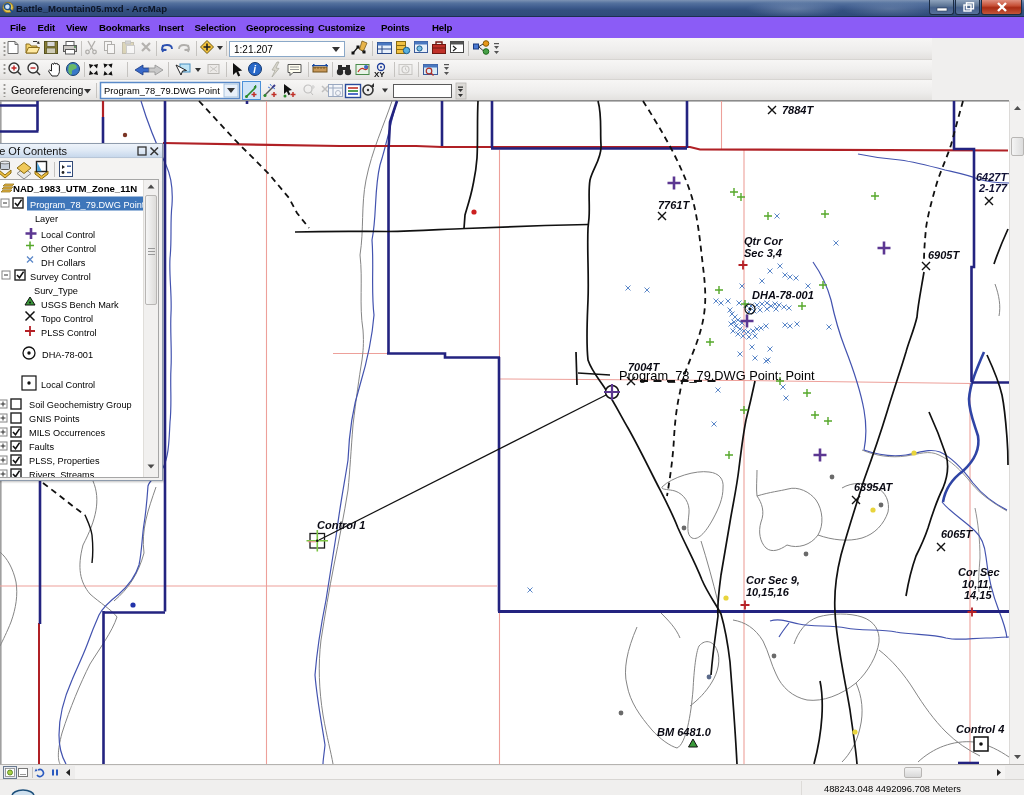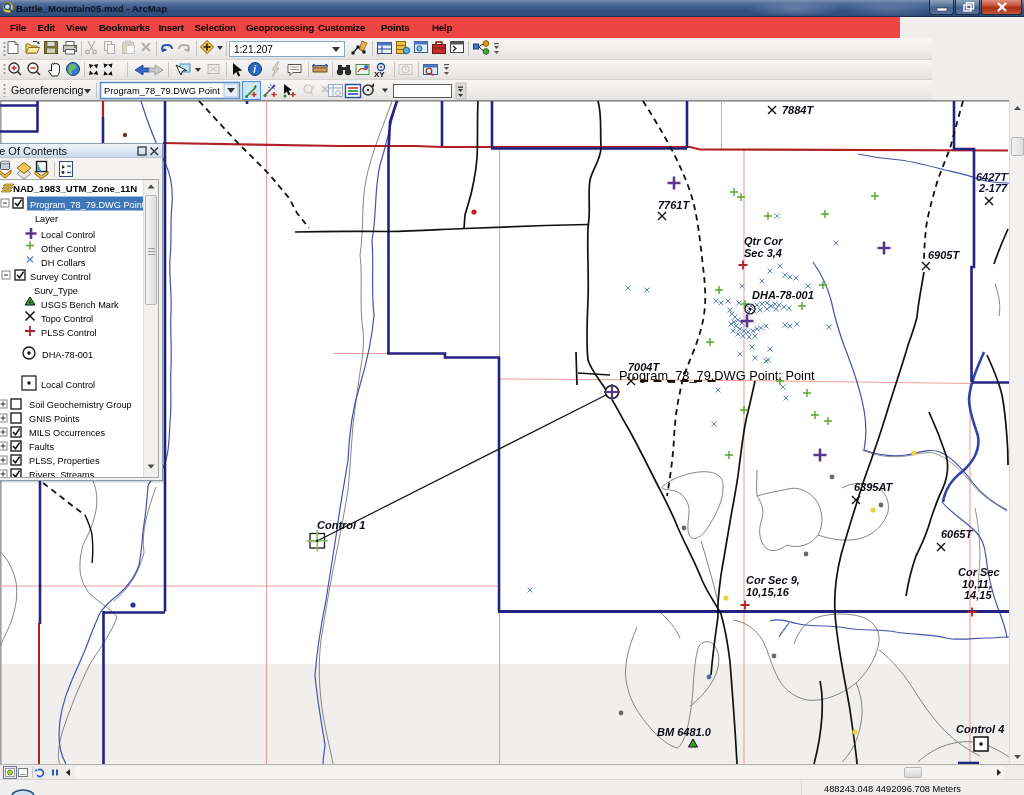--- a/index.html
+++ b/index.html
@@ -15,34 +15,34 @@
               radial-gradient(ellipse 70px 12px at 190px 9px, rgba(160,180,205,0.32), transparent 70%); }
 #titlebar::after { content:''; position:absolute; left:0; bottom:0; width:100%; height:1px; background:#1d3052; }
 #titlebar .ttext { position:absolute; left:16px; top:2.5px; font-size:9.6px; color:#0d1626; font-weight:bold; letter-spacing:0px; }
 #appicon { position:absolute; left:2px; top:1px; width:13px; height:13px; }
 #winbtns { position:absolute; right:2px; top:0; height:15px; display:flex; }
 .wbtn { width:25px; height:15px; border:1px solid #1c2c44; border-top:none; background:linear-gradient(to bottom,#8fa3bd 0%,#5f7797 40%,#46608b 55%,#57719b 100%); border-radius:0 0 3px 3px; margin-left:1px; position:relative; }
 .wbtn.close { width:41px; background:linear-gradient(to bottom,#e09080 0%,#c75138 40%,#a92c14 55%,#c4553a 100%); }
 .wbtn svg { position:absolute; left:0; top:0; }
 
 
-#menubar { position:absolute; left:0; top:17px; width:900px; height:21px; background:#ef4444; }
+#menubar { position:absolute; left:0; top:17px; width:1024px; height:21px; background:#8b5cf6; }
 #menubar span { position:absolute; top:5px; font-size:9.7px; font-weight:bold; letter-spacing:-0.2px; color:#000; }
 
 
 .tbar { position:absolute; left:0; width:932px; background:linear-gradient(to bottom,#f7f6f5 0%,#eeedec 60%,#e3e1df 100%); border-bottom:1px solid #d7d5d2; }
 #tb1 { top:38px; height:22px; }
 #tb2 { top:60px; height:20px; }
 #tb3 { top:80px; height:21px; border-bottom:1px solid #c9c7c4; }
 .grip { position:absolute; left:3px; top:3px; bottom:3px; width:3px;
   background-image:radial-gradient(circle, #9a9894 1px, transparent 1.2px); background-size:3px 4px; }
 .ticon { position:absolute; }
 
 
-#map { position:absolute; left:0; top:100px; width:1009px; height:564px; background:#fff; }
+#map { position:absolute; left:0; top:100px; width:1009px; height:664px; background:#fff; }
 #map svg { position:absolute; left:0; top:0; }
 
 
 #vscroll { position:absolute; left:1009px; top:101px; width:15px; height:663px; background:#f2f1f0; border-left:1px solid #dcdad8; }
 .sbtn { position:absolute; width:15px; height:15px; background:#f2f1f0; }
 #vthumb { position:absolute; left:1px; top:36px; width:13px; height:19px; background:linear-gradient(to right,#f4f4f4,#dcdcdc); border:1px solid #b8b6b4; border-radius:2px; }
 
 
 #hscrollrow { position:absolute; left:0; top:764px; width:1009px; height:15px; background:#eeedec; border-top:1px solid #b5b3b0; }
 #hthumb { position:absolute; left:904px; top:2px; width:18px; height:11px; background:linear-gradient(to bottom,#f4f4f4,#d8d8d8); border:1px solid #b8b6b4; border-radius:2px; }

